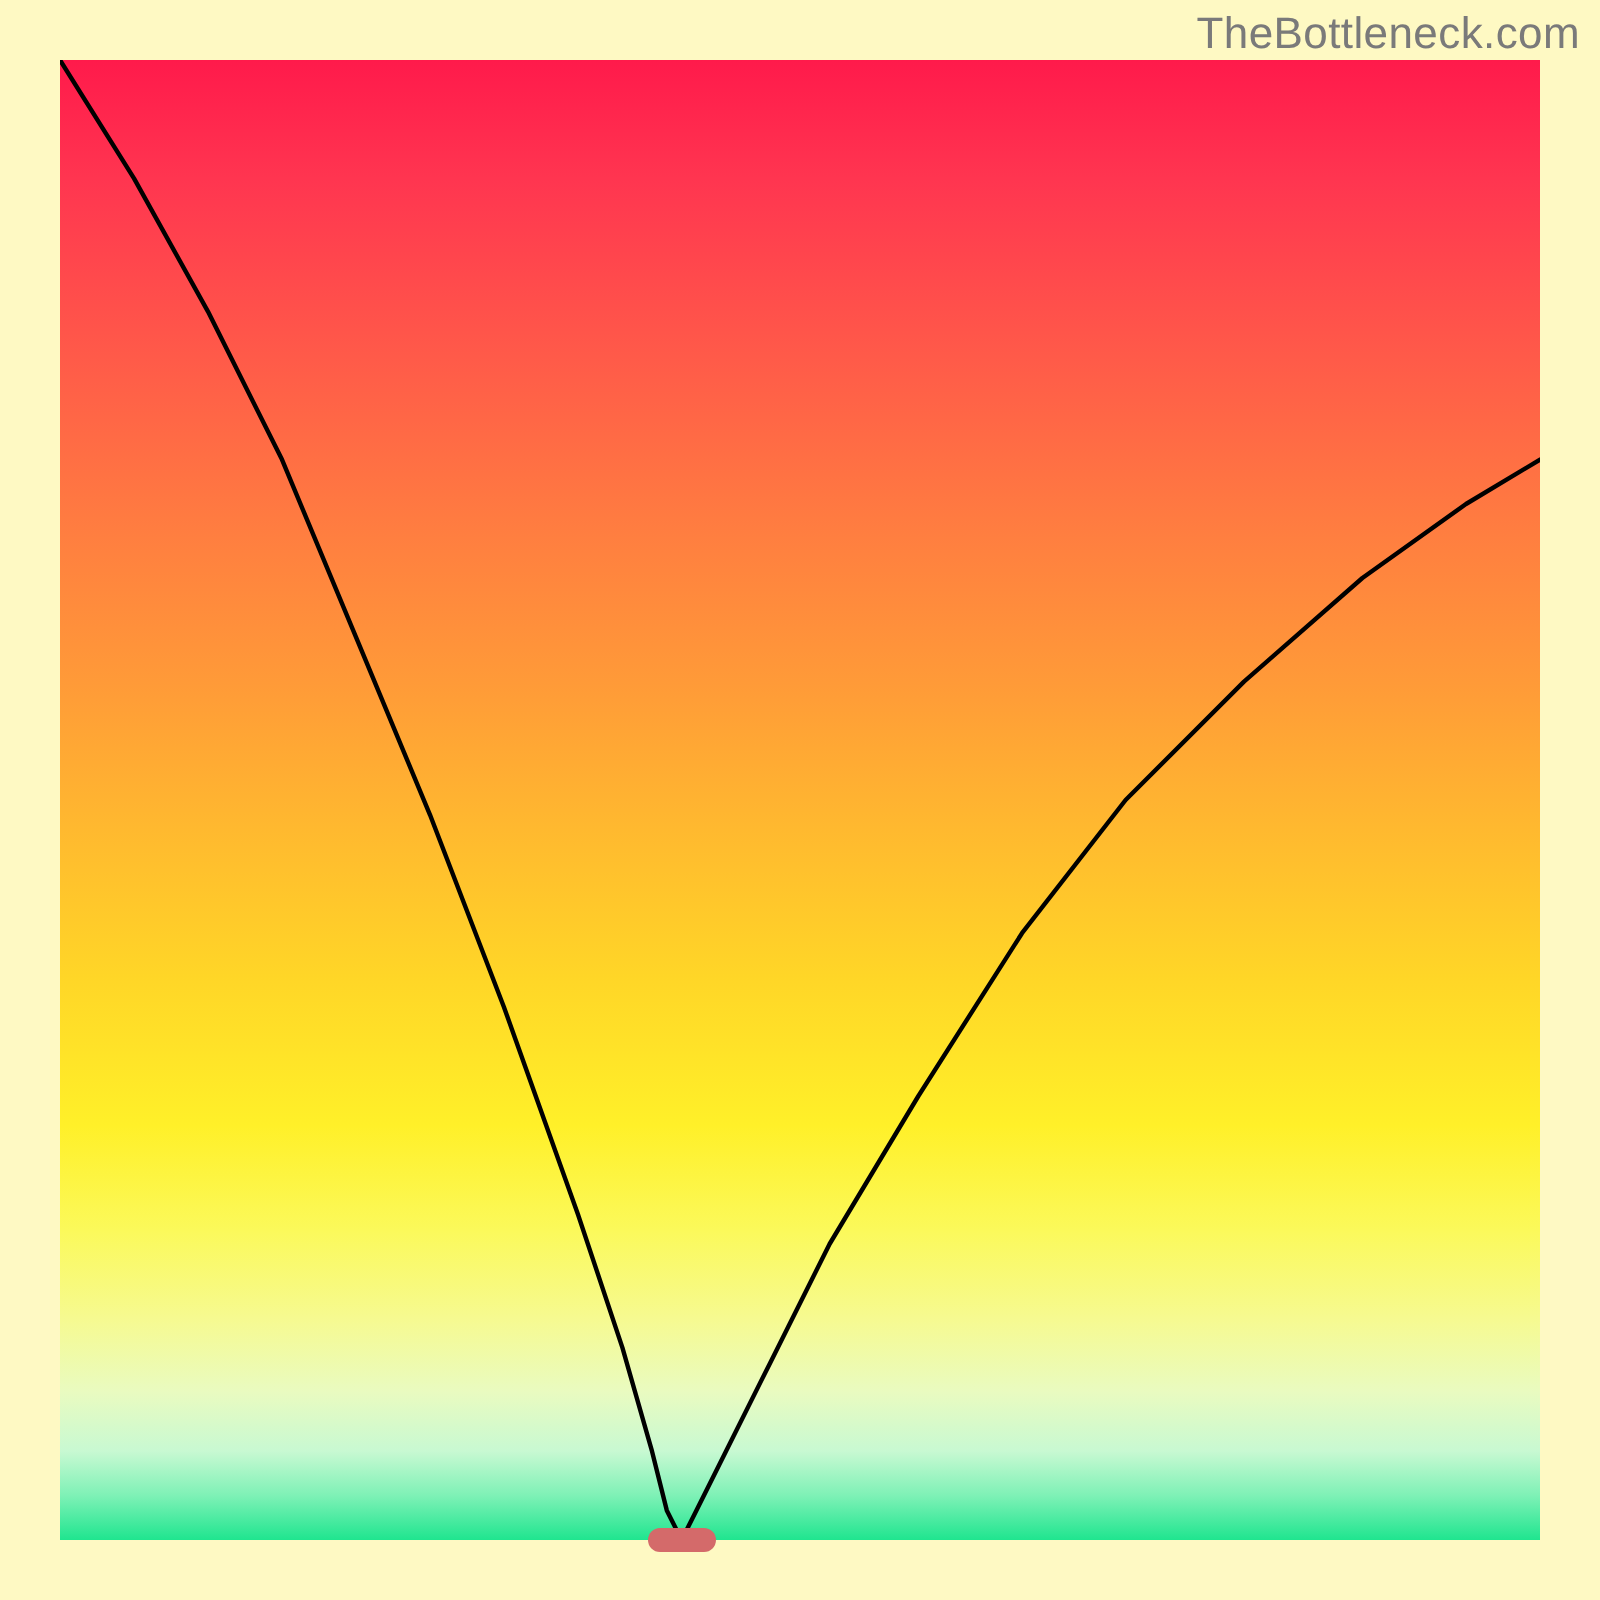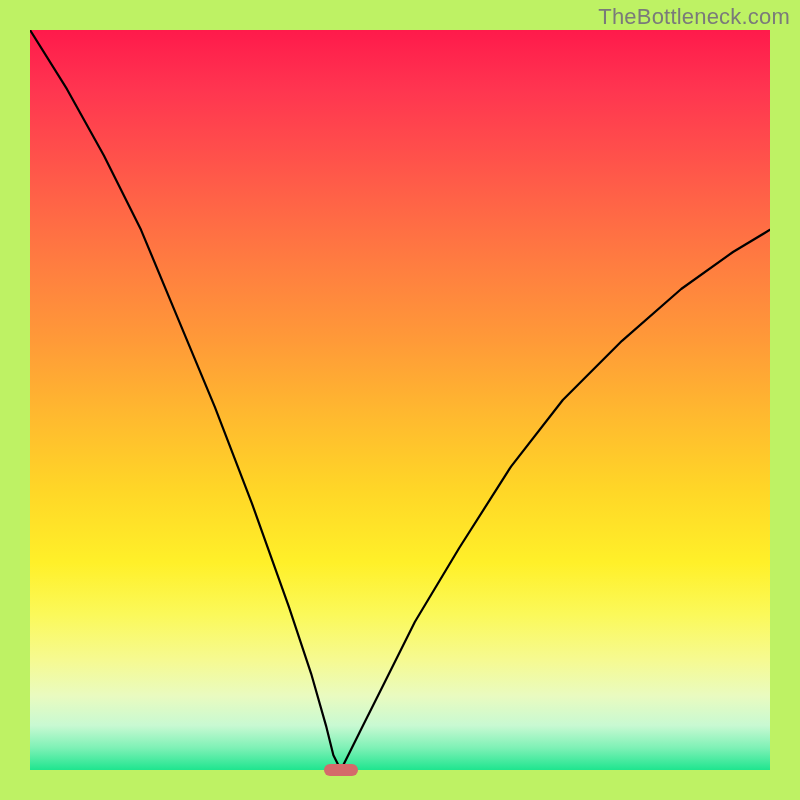--- a/index.html
+++ b/index.html
@@ -10,21 +10,21 @@
     background: #000;
     overflow: hidden;
     font-family: Arial, Helvetica, sans-serif;
   }
   .frame {
     position: absolute;
     left: 0;
     top: 0;
     width: 800px;
     height: 800px;
-    background: #bef264;
+    background: #fef9c3;
   }
   .plot {
     position: absolute;
     left: 30px;
     top: 30px;
     width: 740px;
     height: 740px;
     background: linear-gradient(to bottom,
       #ff1a4b 0%,
       #ff3550 8%,

